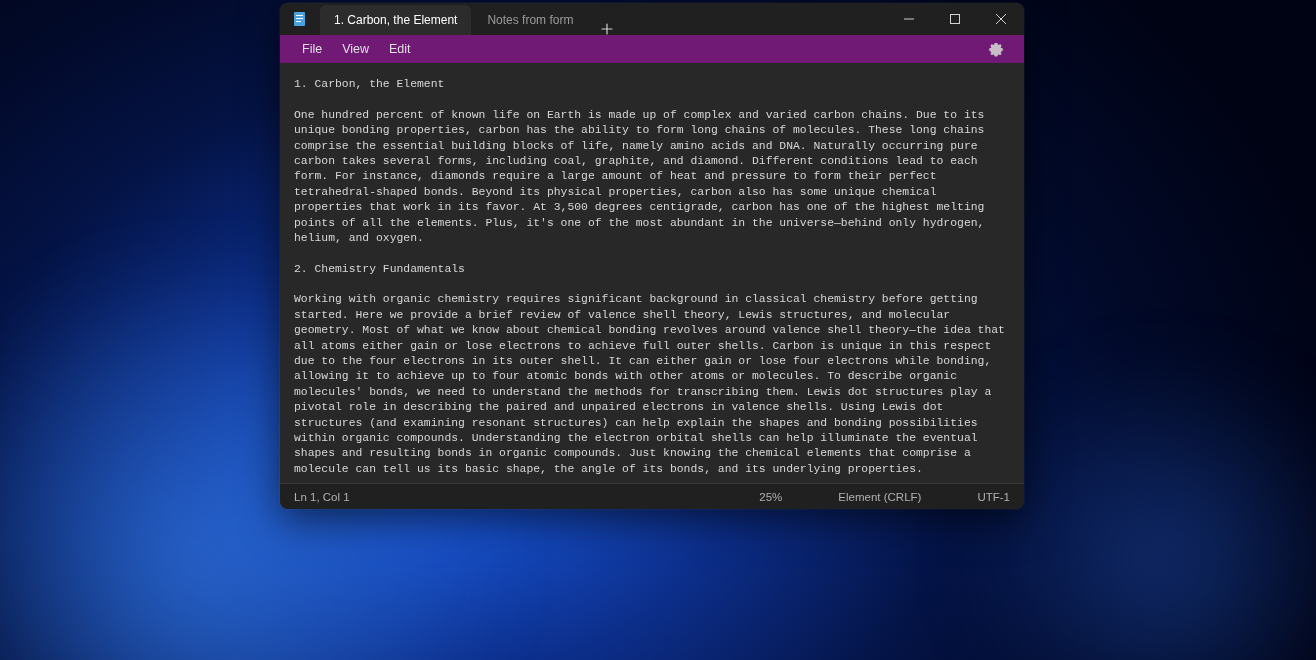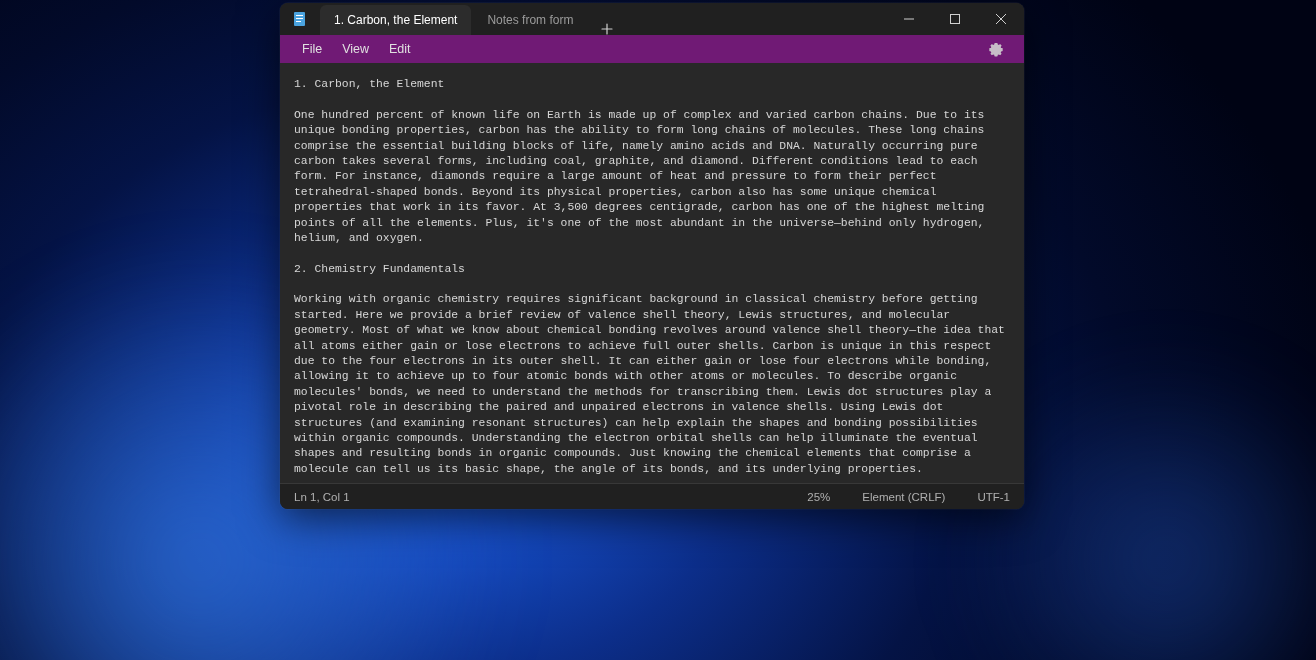--- a/index.html
+++ b/index.html
@@ -136,21 +136,21 @@
 
     .statusbar {
       height: 26px;
       background: #202020;
       border-top: 1px solid #383838;
       display: flex;
       align-items: center;
       padding: 0 14px;
       font-size: 11.5px;
       color: #b0b0b0;
-      gap: 32px;
+      gap: 56px;
     }
     .statusbar .spacer { flex: 1; }
     .status-seg { cursor: pointer; }
   </style>
 </head>
 <body>
 
 <div class="window">
 
   <div class="titlebar">

